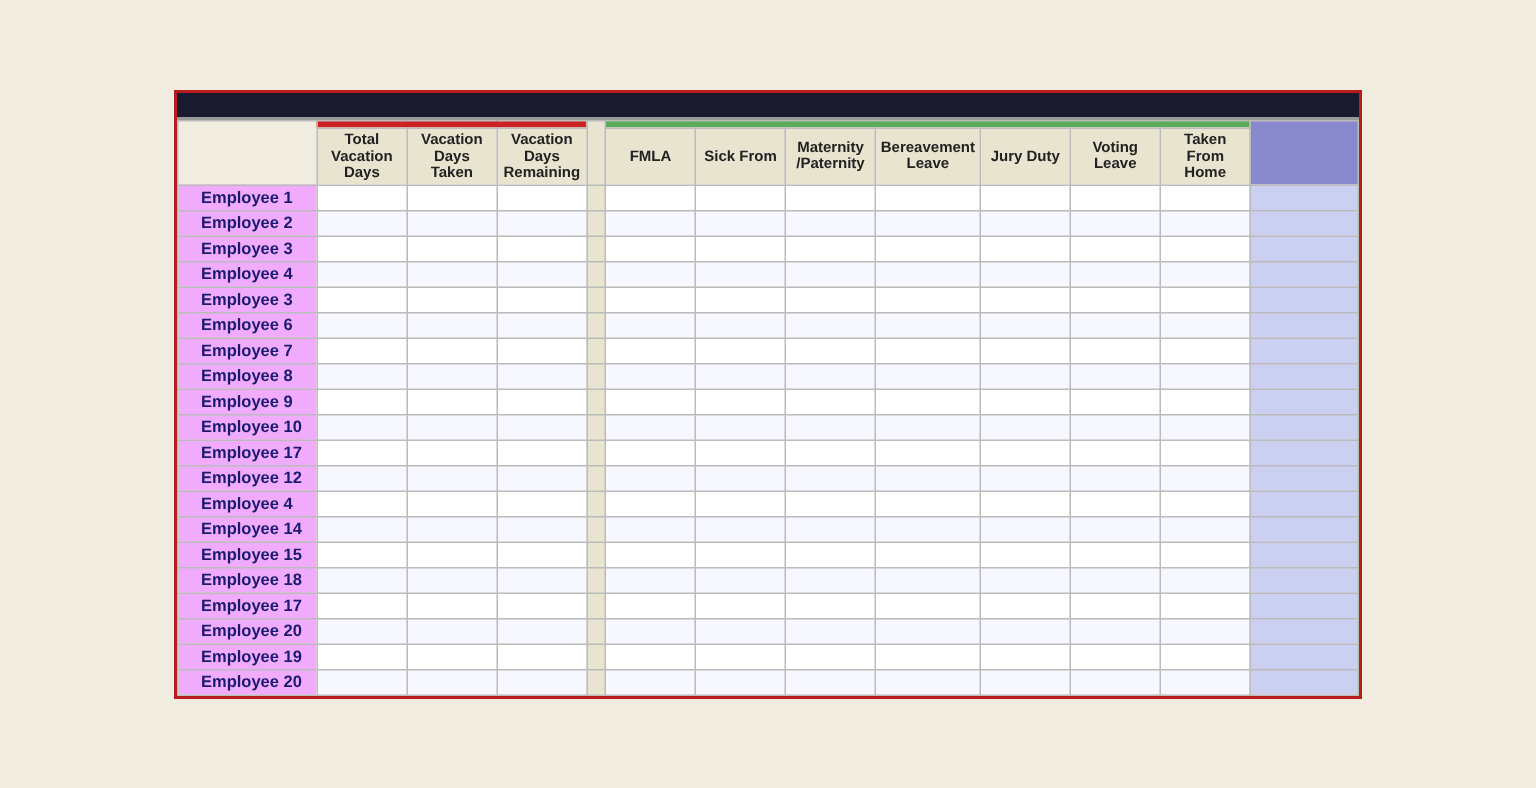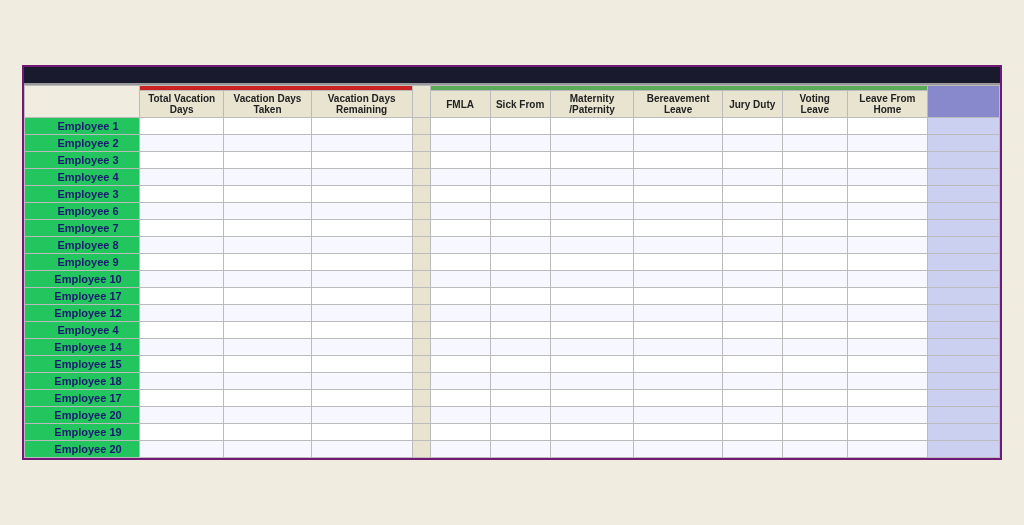--- a/index.html
+++ b/index.html
@@ -6,22 +6,22 @@
     body {
       font-family: Arial, sans-serif;
       background: #f0ede0;
       display: flex;
       justify-content: center;
       align-items: center;
       min-height: 100vh;
       padding: 10px;
     }
     .wrapper {
-      width: 980px;
-      border: 2px solid #701a75;
+      width: 792px;
+      border: 2px solid #b91c1c;
       background: #f0ede0;
     }
     .title-row {
       background: #1a1a2e;
       color: #fff;
       text-align: center;
       font-size: 18px;
       font-weight: bold;
       padding: 8px 4px;
       border-bottom: 2px solid #999;
@@ -69,24 +69,24 @@
       font-size: 11px;
       width: 72px;
     }
     .sub-header th {
       background: #e8e4d0;
       font-weight: bold;
       font-size: 10px;
       color: #222;
     }
     .employee-name {
-      background: #22c55e;
+      background: #f0abfc;
       color: #1a1a6e;
       font-weight: bold;
-      text-align: center;
+      text-align: left;
       padding-left: 15px;
       width: 115px;
     }
     .data-cell {
       background: #fff;
       min-width: 60px;
     }
     .total-abs-cell {
       background: #ccd0f0;
       min-width: 72px;
@@ -113,21 +113,21 @@
       <tr class="sub-header">
         <th>Total Vacation Days</th>
         <th>Vacation Days Taken</th>
         <th>Vacation Days Remaining</th>
         <th>FMLA</th>
         <th>Sick From</th>
         <th>Maternity /Paternity</th>
         <th>Bereavement Leave</th>
         <th>Jury Duty</th>
         <th>Voting Leave</th>
-        <th>Leave From Home</th>
+        <th>Taken From Home</th>
       </tr>
     </thead>
     <tbody id="employee-rows">
     <tr class="even-row">
           <td class="employee-name">Employee 1</td>
           <td class="data-cell"></td>
           <td class="data-cell"></td>
           <td class="data-cell"></td>
           <td class="gap-col"></td>
           <td class="data-cell"></td>

